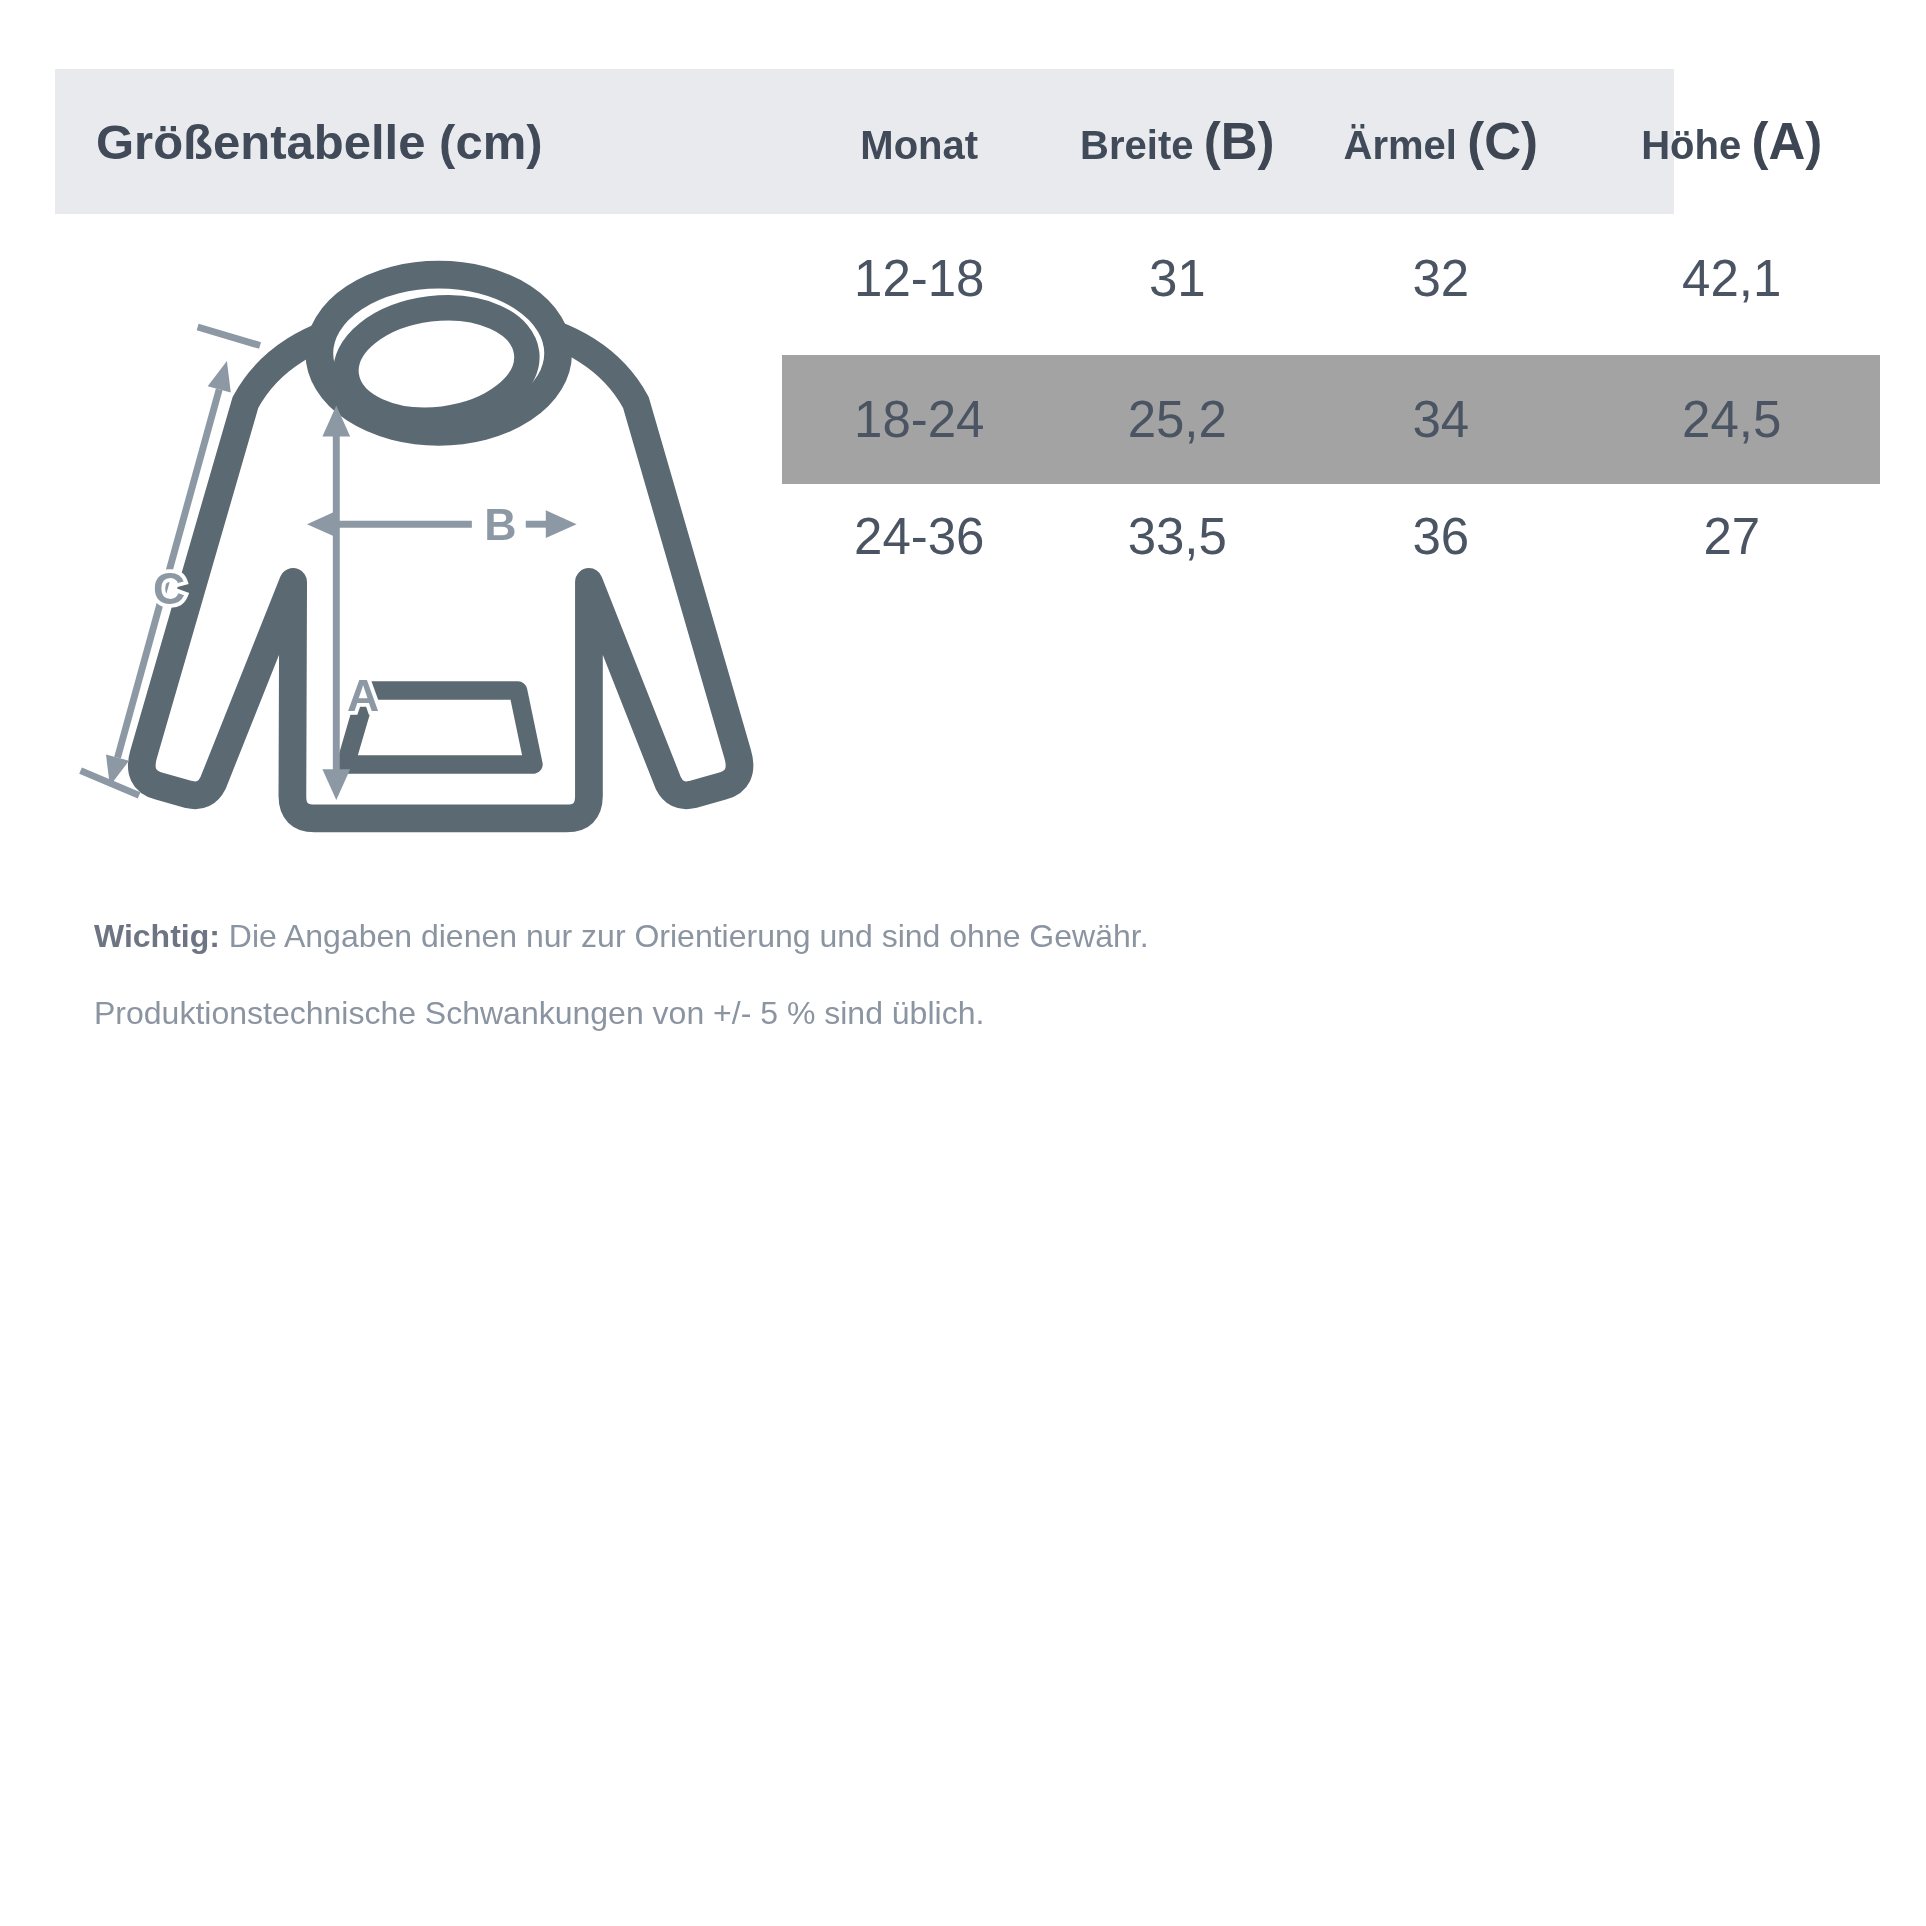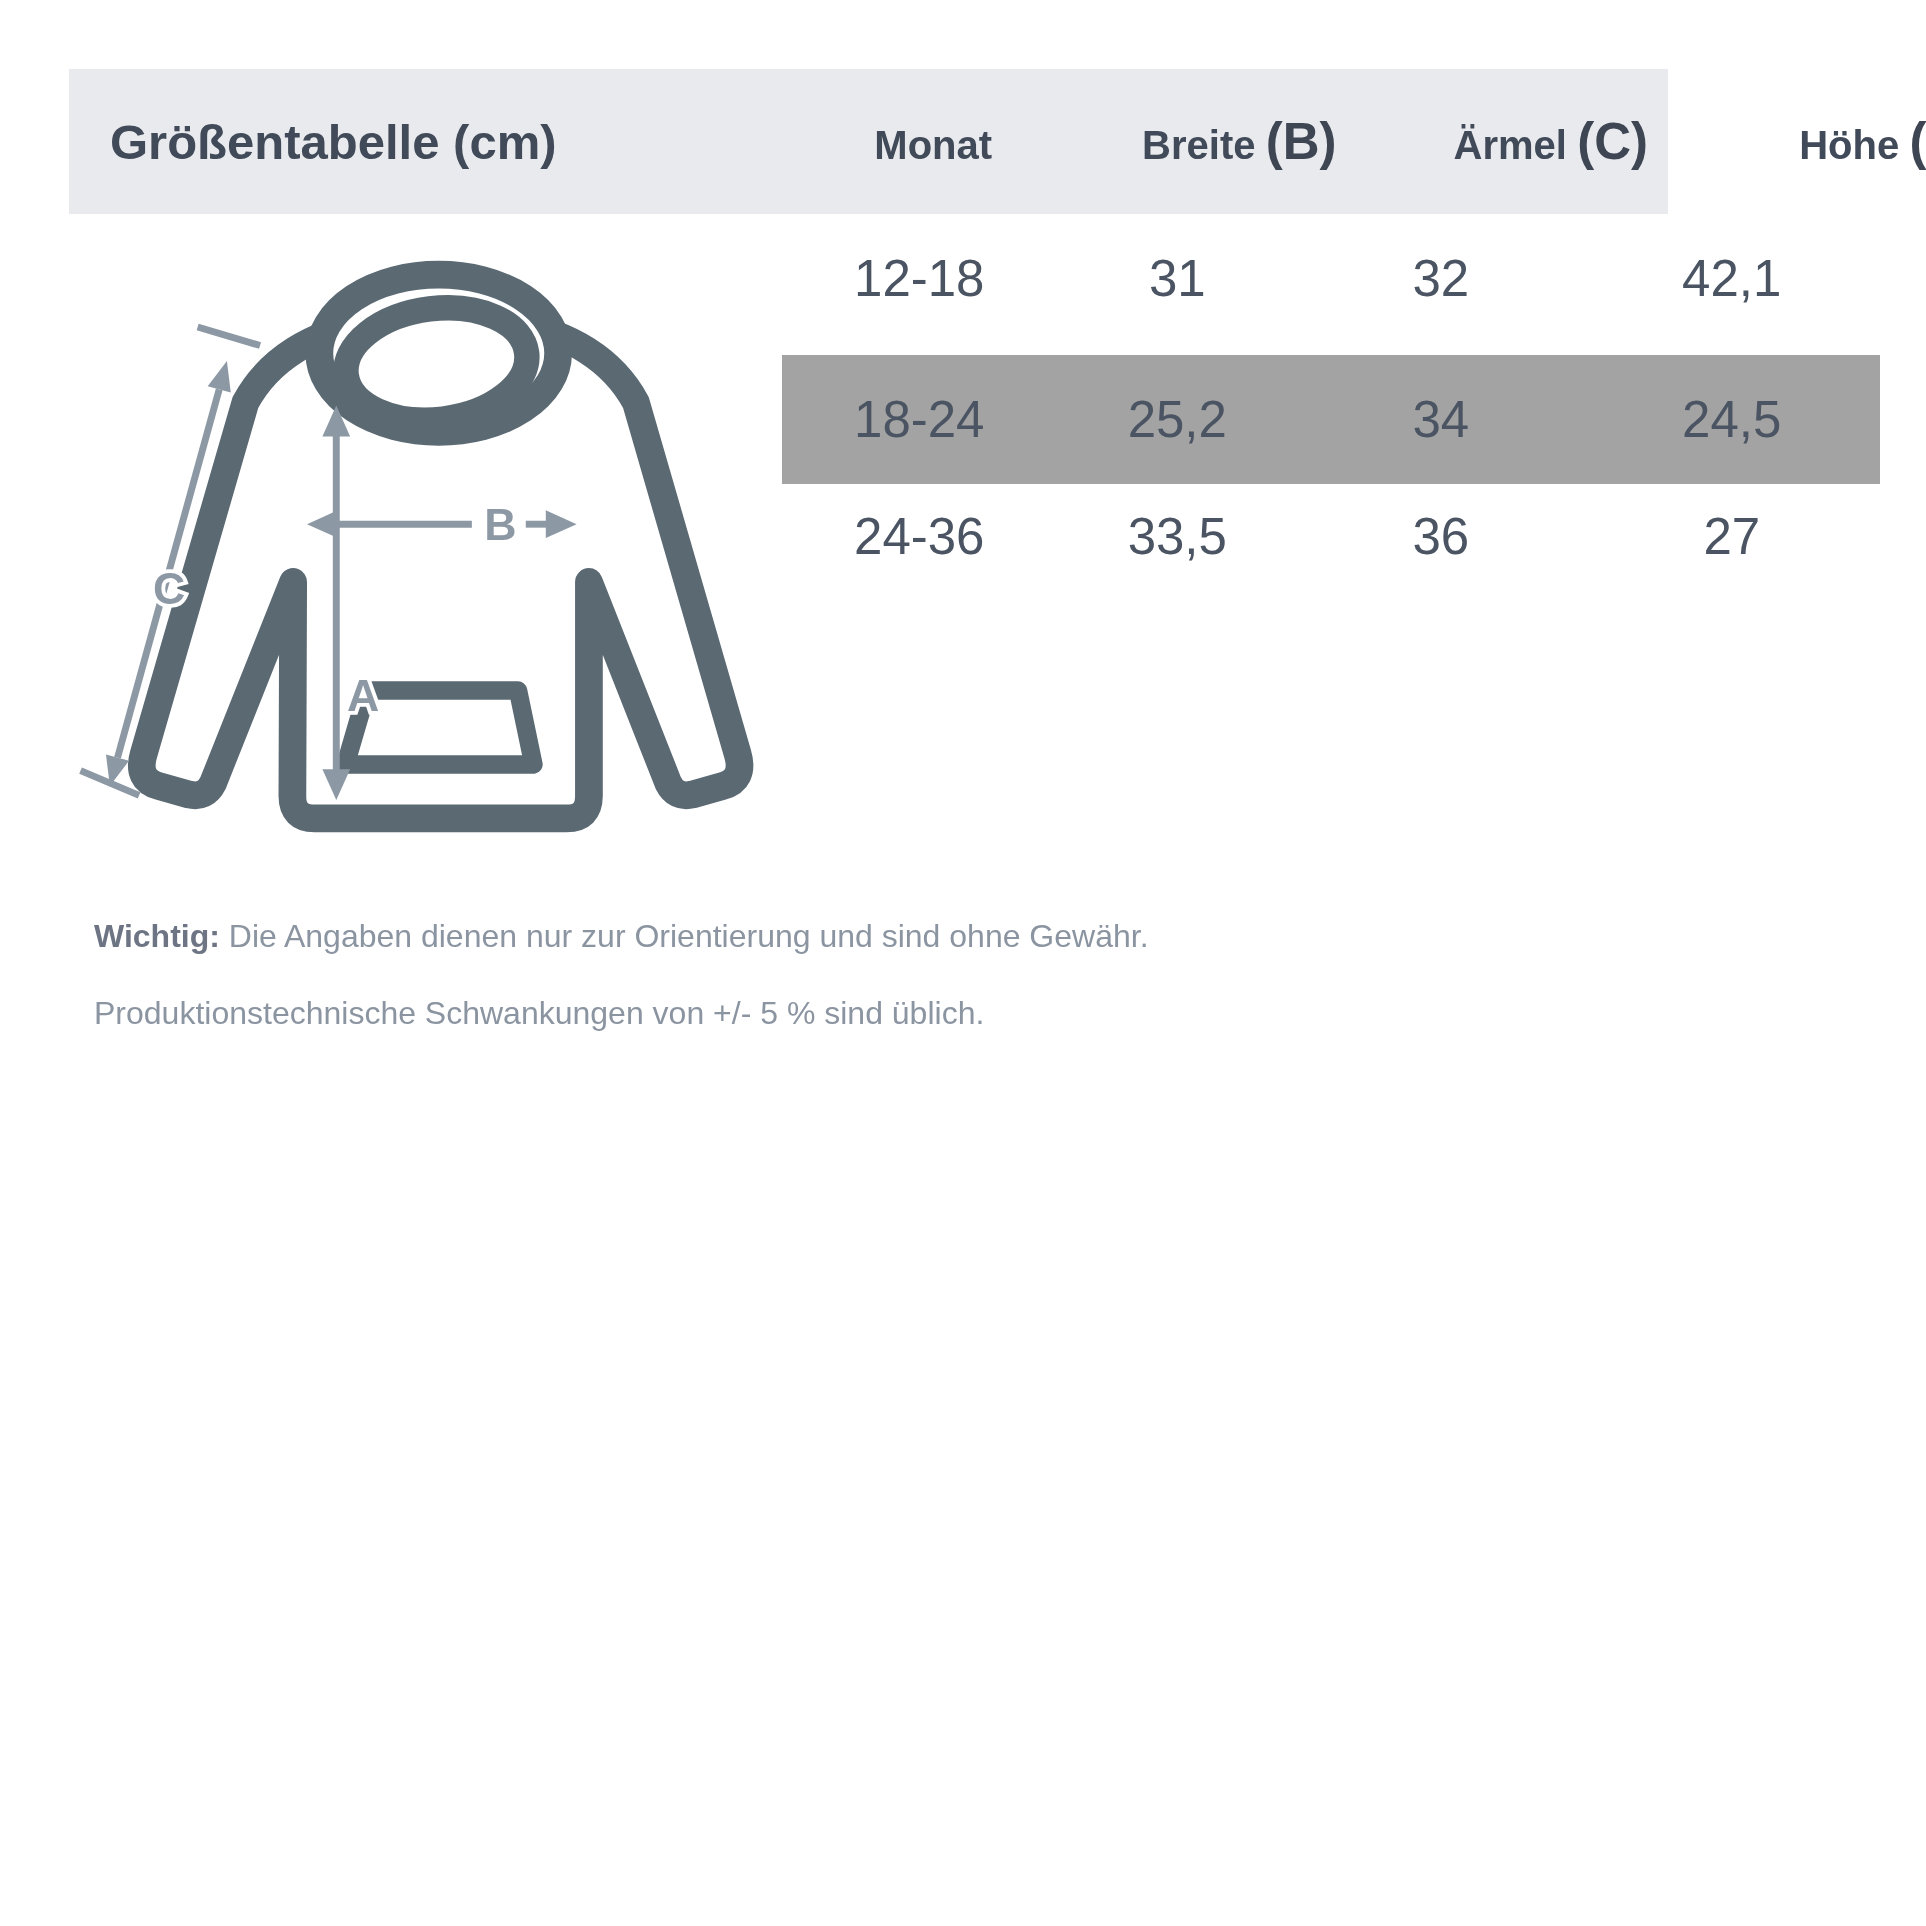--- a/index.html
+++ b/index.html
@@ -1,22 +1,22 @@
 <!DOCTYPE html>
 <html style="font-size:12.3px"><head>
 <meta charset="utf-8">
 <style>
   html,body{margin:0;padding:0;background:#fff;}
   .sheet{position:relative;width:1926px;height:1926px;background:#ffffff;overflow:hidden;
          font-family:"Liberation Sans",sans-serif;}
-  .header-bar{position:absolute;left:69px;top:69px;width:1599px;height:145px;background:#e9eaee;}
+  .header-bar{position:absolute;left:55px;top:69px;width:1599px;height:145px;background:#e9eaee;padding-left:20px;}
   .title{position:absolute;left:41px;top:50%;transform:translateY(-50%);
          font-size:49px;font-weight:700;color:#414a58;white-space:nowrap;}
   .col-grid{display:grid;grid-template-columns:25% 22% 26% 27%;align-items:center;text-align:center;}
-  .header-grid{position:absolute;left:727px;top:0;width:1098px;height:100%;gap:48px;}
+  .header-grid{position:absolute;left:727px;top:0;width:1098px;height:100%;}
   .hcell{color:#414a58;font-weight:700;font-size:40px;white-space:nowrap;}
   .hletter{font-size:51px;color:#3e4654;}
   .hletter:not(:empty){margin-left:0.20em;}
   .row{position:absolute;left:782px;width:1098px;height:129px;}
   .row.r1{top:214px;}
   .row.r2{top:355px;background:#a3a3a3;}
   .row.r3{top:472px;}
   .cell{font-size:51px;font-weight:400;color:#4b5462;}
   .diagram{position:absolute;left:62px;top:193px;width:755px;height:647px;}
   .note{position:absolute;left:94px;top:898px;width:1757px;

